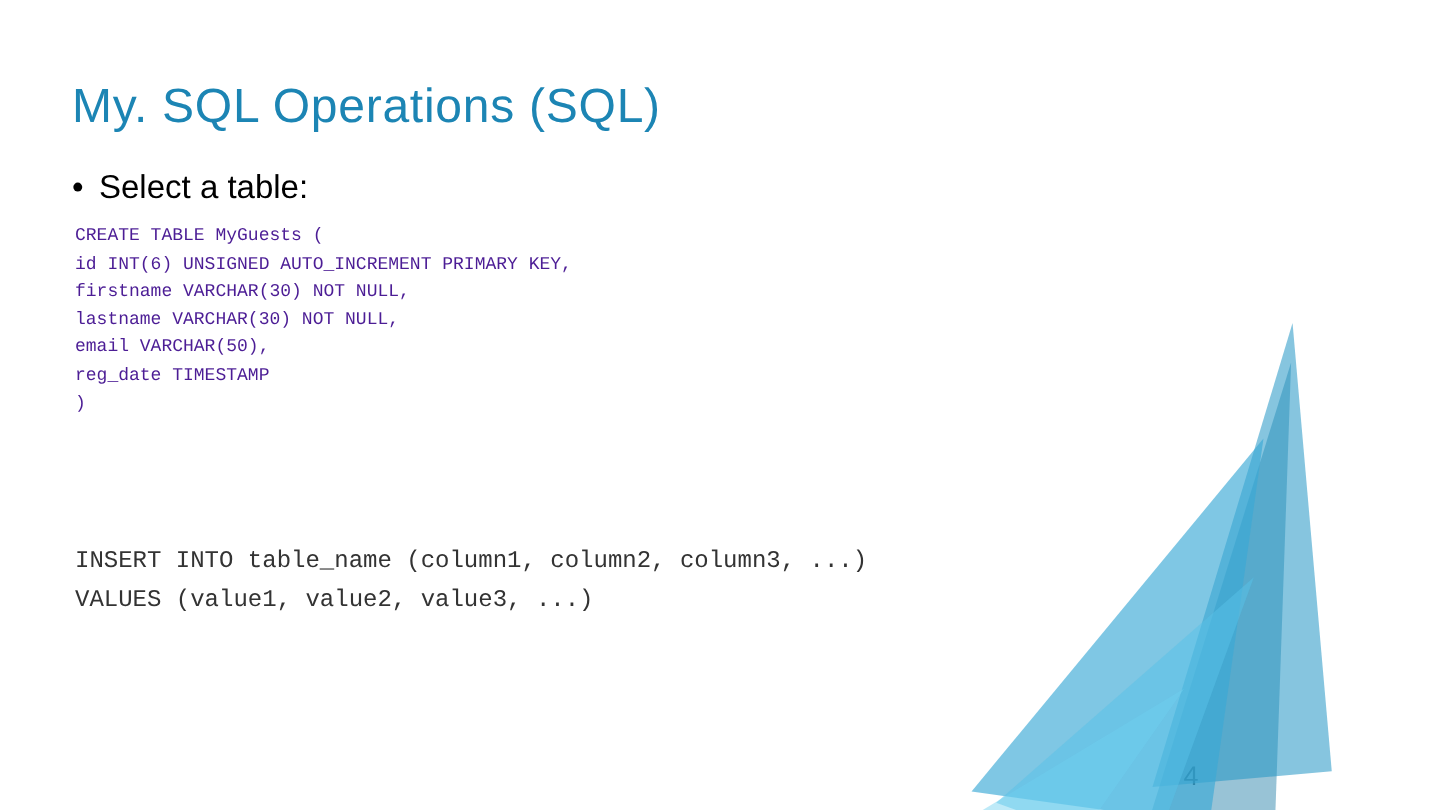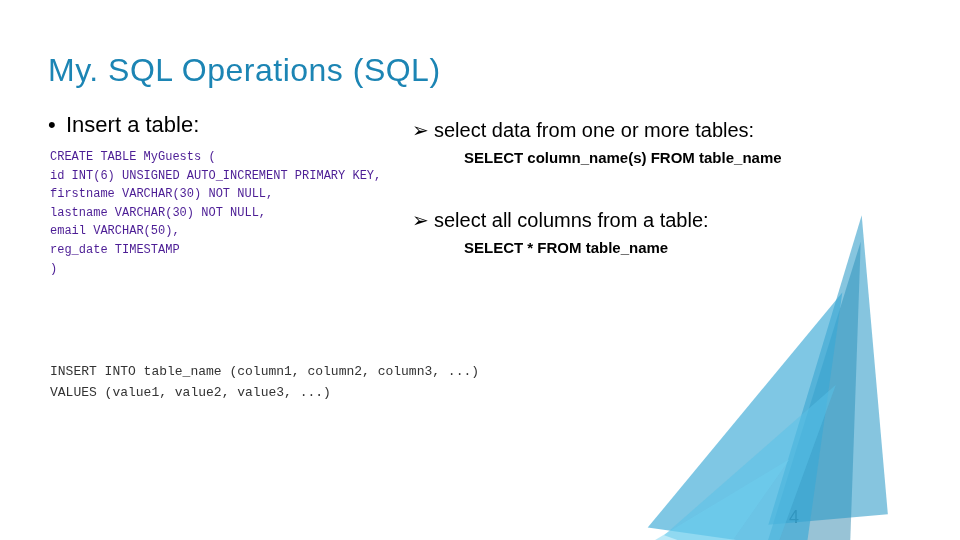--- a/index.html
+++ b/index.html
@@ -19,66 +19,56 @@
     white-space: pre;
     filter: blur(0.4px);
     margin-left: 2px;
   }
   .sub { margin-left: 30px; margin-top: 6px; }
   .arrow-line { font-size: 20px; line-height: 1.25; }
   .arrow-line .arrow { font-family: "Segoe UI Symbol", sans-serif; display: inline-block; width: 22px; }
   .sql-line { font-family: Tahoma, Verdana, sans-serif; font-size: 15px; font-weight: 700; margin-left: 52px; margin-top: 6px; }
   .block2 { margin-top: 42px; }
   .insert-header { position: absolute; top: 320px; left: 48px; font-size: 22px; }
-  .insert-code { position: absolute; top: 362px; left: 50px; font-family: "Courier New", monospace; font-size: 13px; line-height: 1.6; color: #333; white-space: pre; filter: blur(0.45px); }
+  .insert-code { position: absolute; top: 362px; left: 50px; font-family: "Courier New", monospace; font-size: 16px; line-height: 1.6; color: #333; white-space: pre; filter: blur(0.45px); }
   .pagenum { position: absolute; bottom: 12px; right: 26px; font-size: 18px; color: #222; }
   
   .deco { position: absolute; right: -40px; bottom: -40px; width: 400px; height: 400px; pointer-events: none; }
   .tri { position: absolute; width: 0; height: 0; border-style: solid; opacity: 0.85; }
   .t1 { right: 40px; bottom: 40px; border-width: 0 0 260px 160px; border-color: transparent transparent #3aa9d6 transparent; transform: rotate(8deg); opacity: 0.65; }
   .t2 { right: -10px; bottom: 60px; border-width: 0 0 300px 120px; border-color: transparent transparent #2296c4 transparent; transform: rotate(-5deg); opacity: 0.55; }
   .t3 { right: 60px; bottom: 20px; border-width: 0 0 200px 110px; border-color: transparent transparent #57c1e8 transparent; transform: rotate(20deg); opacity: 0.5; }
   .t4 { right: 10px; bottom: 10px; border-width: 0 0 330px 90px; border-color: transparent transparent #1a7aa3 transparent; transform: rotate(2deg); opacity: 0.45; }
   .t5 { right: 120px; bottom: -20px; border-width: 0 0 180px 80px; border-color: transparent transparent #6fd0ef transparent; transform: rotate(35deg); opacity: 0.45; }
 </style>
 </head>
 <body>
 
 <div class="slide">
 
   <div class="title">My. SQL Operations (SQL)</div>
 
   <div class="col col-left">
     <div class="bullet-main">
-      <span class="dot">•</span><span>Insert a table:</span>
+      <span class="dot">•</span><span>Select a table:</span>
     </div>
     <div class="code">CREATE TABLE MyGuests (
 id INT(6) UNSIGNED AUTO_INCREMENT PRIMARY KEY,
 firstname VARCHAR(30) NOT NULL,
 lastname VARCHAR(30) NOT NULL,
 email VARCHAR(50),
 reg_date TIMESTAMP
 )</div>
   </div>
 
   <div class="insert-code">INSERT INTO table_name (column1, column2, column3, ...)
 VALUES (value1, value2, value3, ...)</div>
 
   <div class="col col-right">
-    <div class="sub">
-      <div class="arrow-line">
-        <span class="arrow">➢</span><span>select data from one or more tables:</span>
-      </div>
-      <div class="sql-line">SELECT column_name(s) FROM table_name</div>
-    </div>
     <div class="sub block2">
-      <div class="arrow-line">
-        <span class="arrow">➢</span><span>select all columns from a table:</span>
-      </div>
-      <div class="sql-line">SELECT * FROM table_name</div>
     </div>
   </div>
 
   <div class="pagenum">4</div>
 
   <div class="deco">
     <div class="tri t4"></div>
     <div class="tri t2"></div>
     <div class="tri t1"></div>
     <div class="tri t3"></div>

